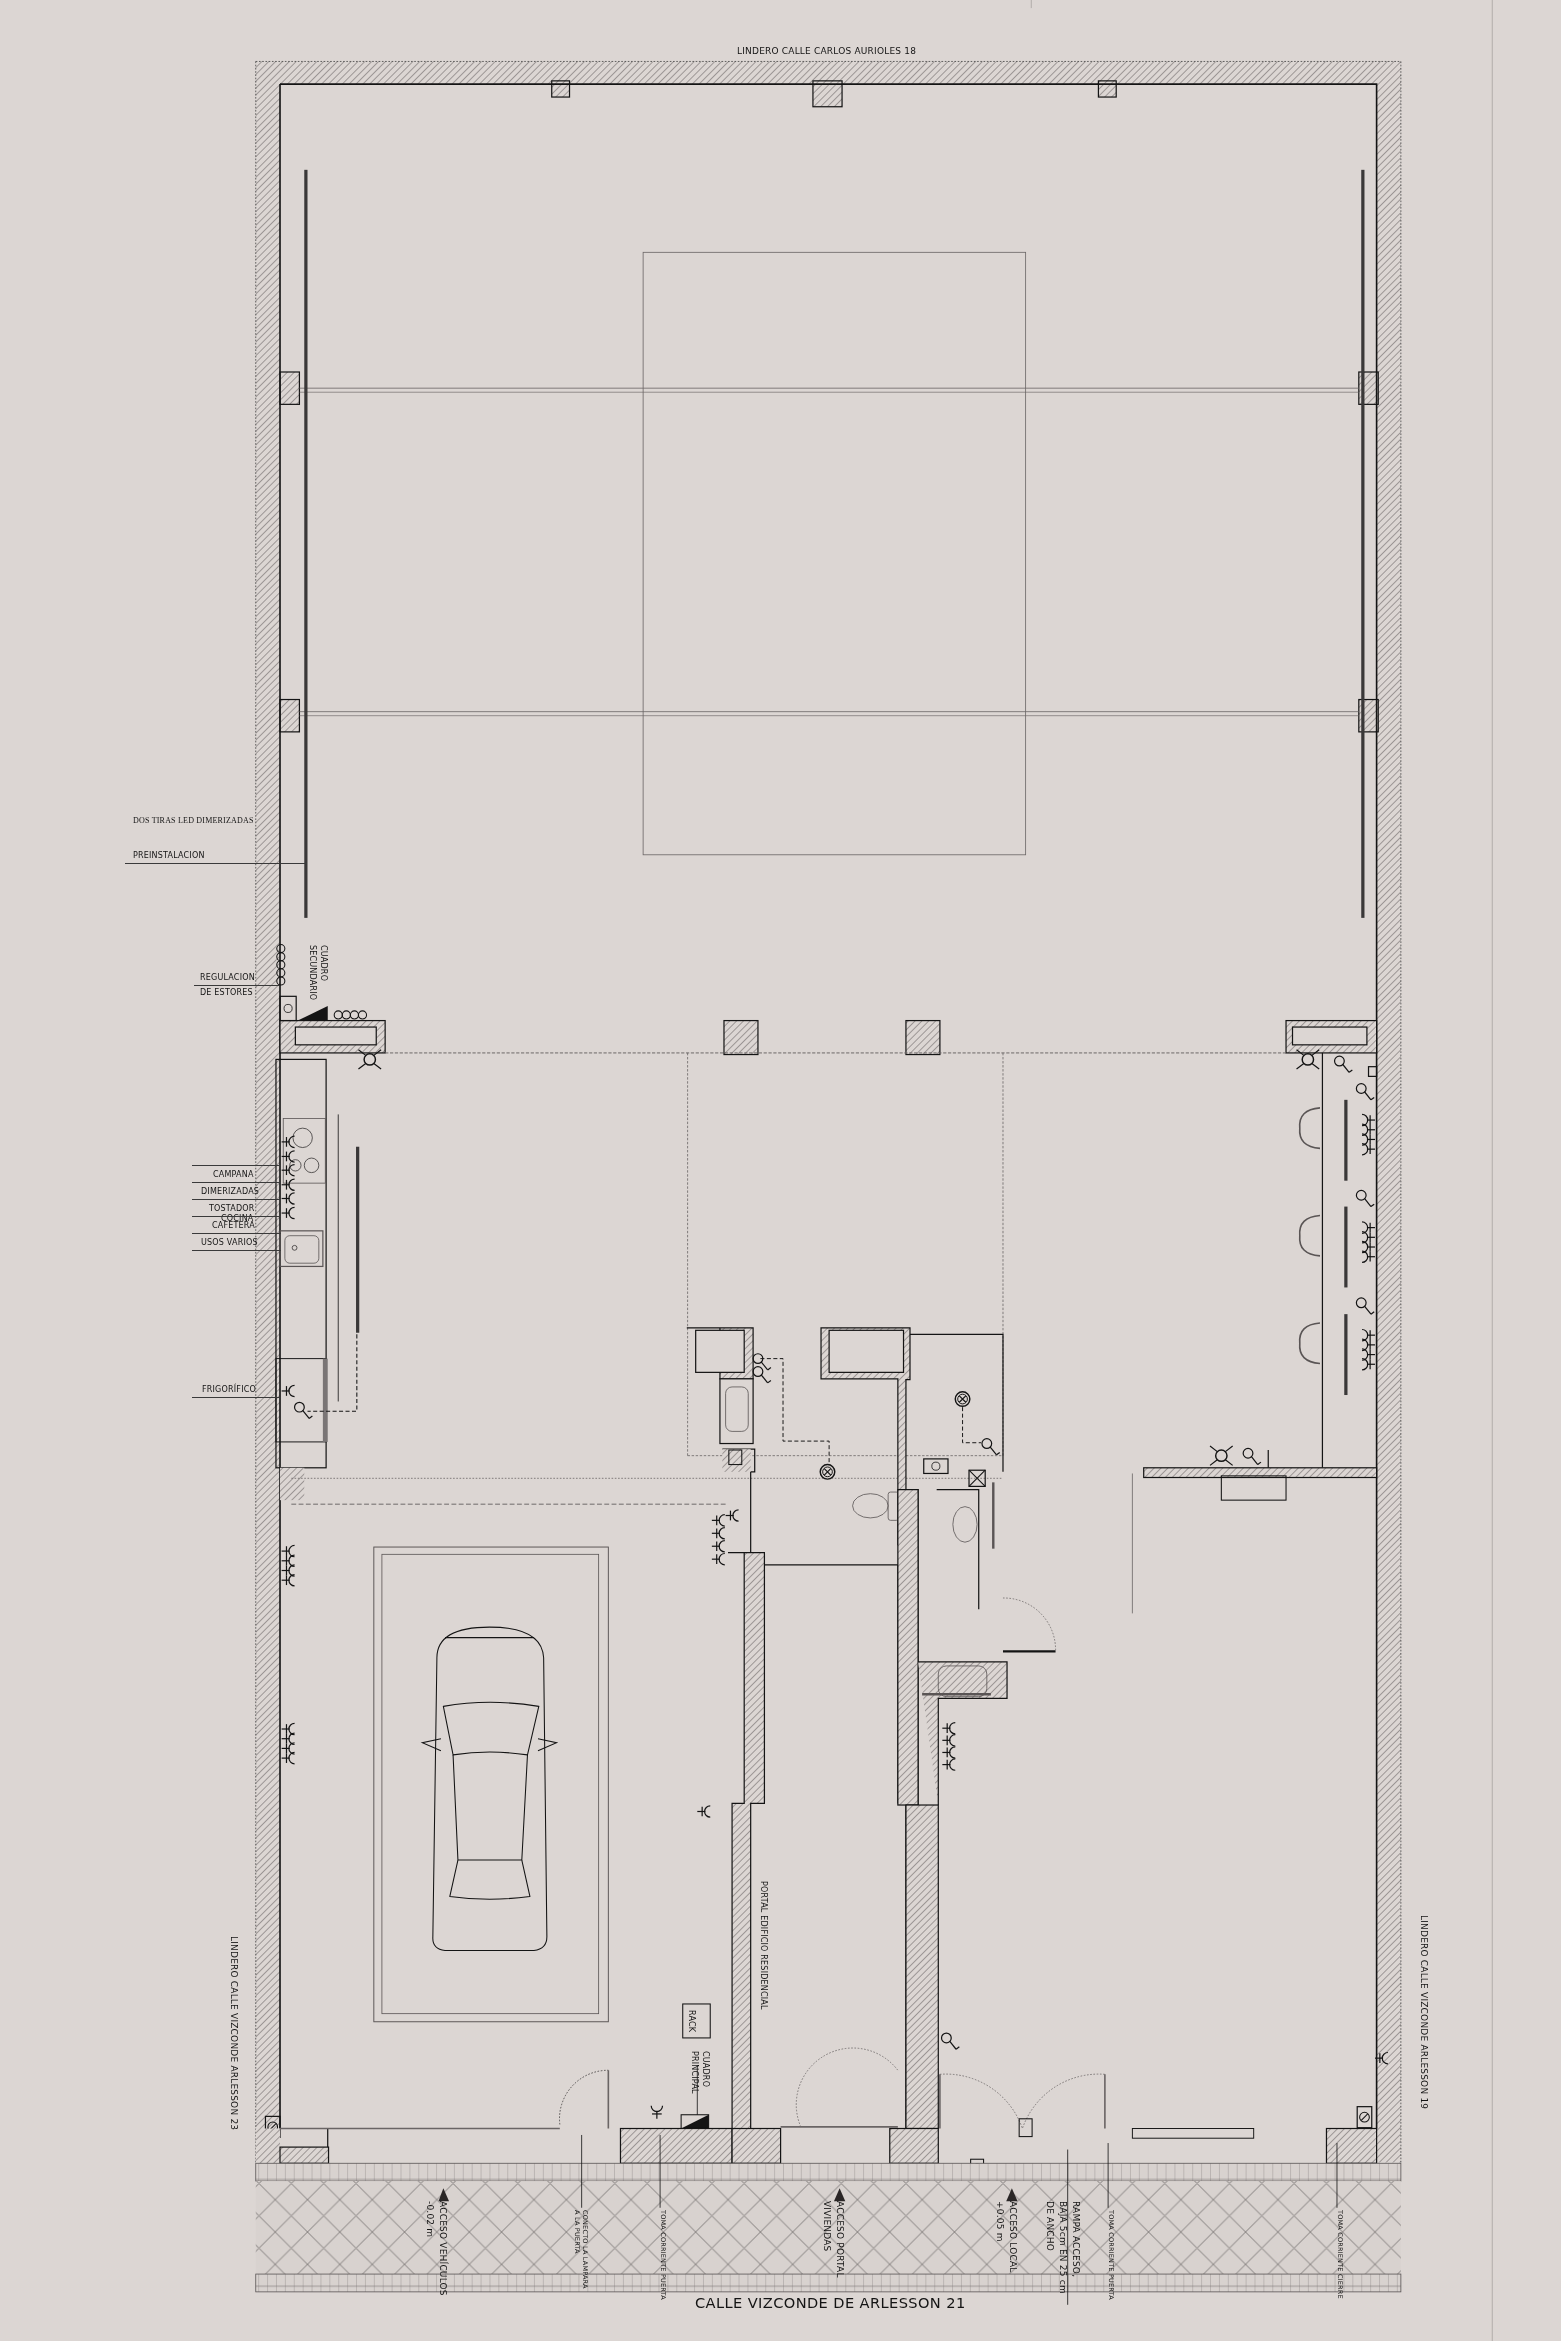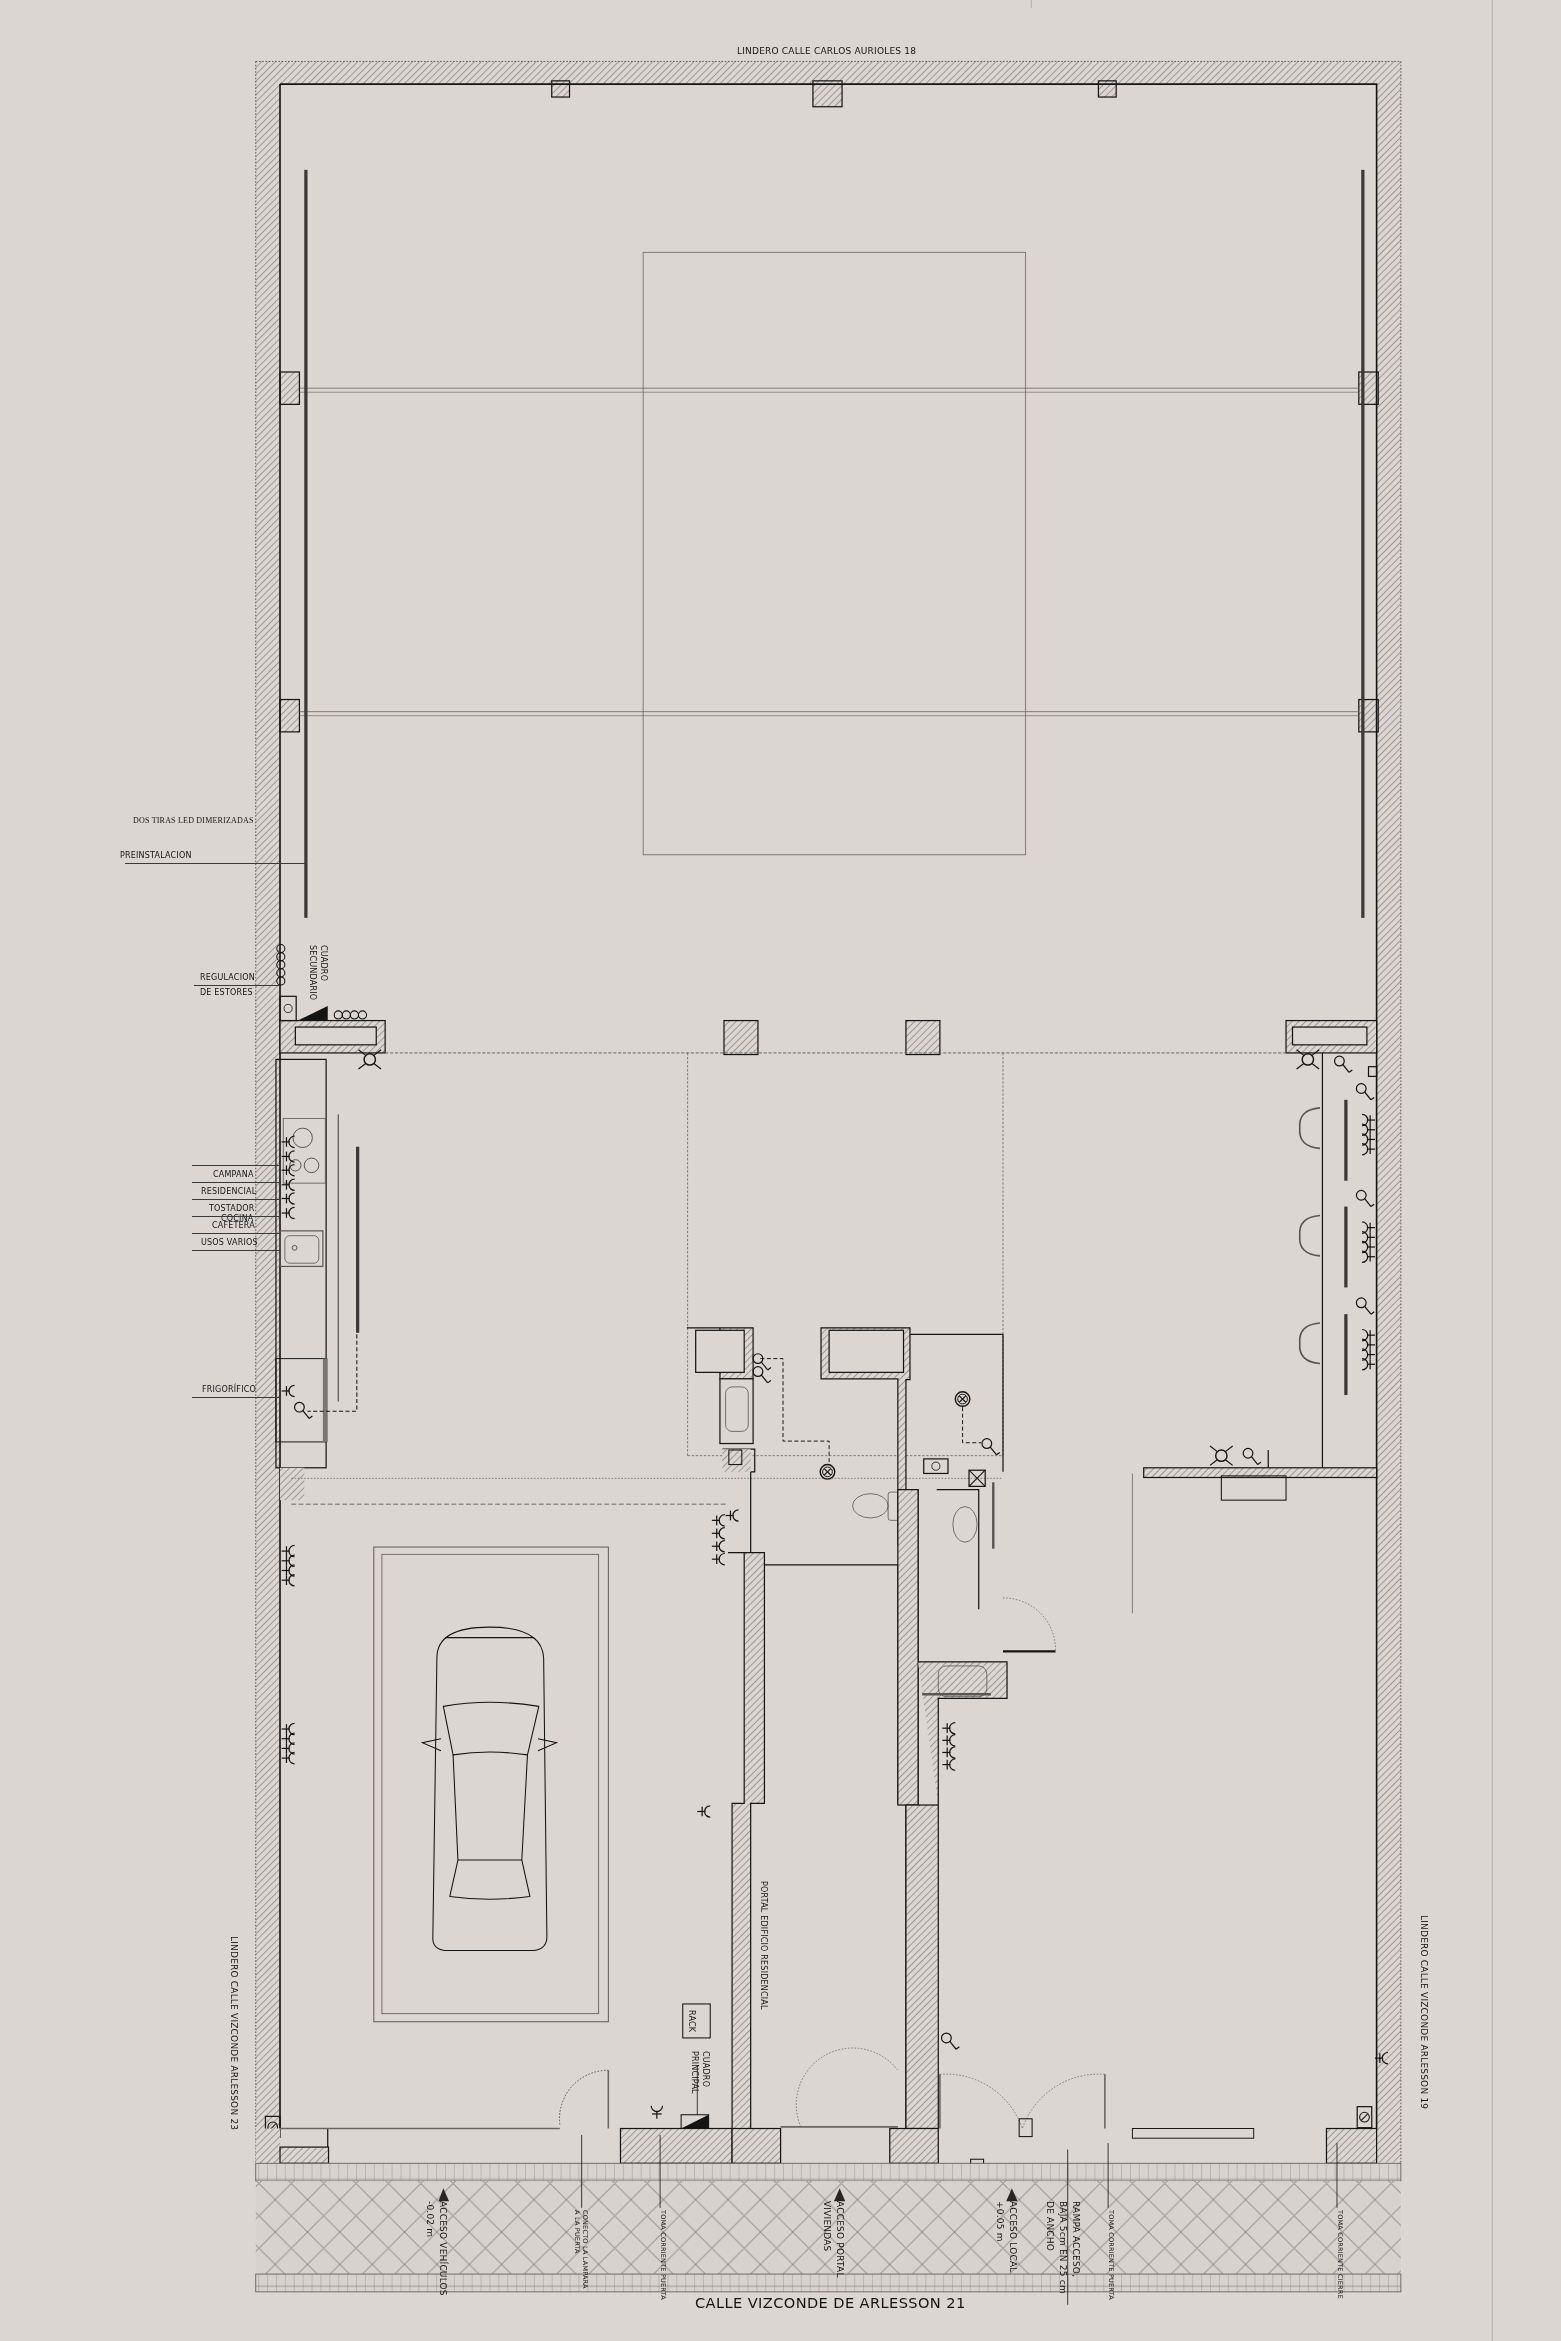--- a/index.html
+++ b/index.html
@@ -320,36 +320,36 @@
     <line x1="1370" y1="2650" x2="1370" y2="2730" stroke="#141414" stroke-width="1"></line>
     <line x1="1653" y1="2650" x2="1653" y2="2730" stroke="#141414" stroke-width="1"></line>
   </g>
 </svg>
 
 <div class="lbl lbl-md" style="left:737px;top:47px;">LINDERO CALLE CARLOS AURIOLES 18</div>
 <div class="lbl lbl-md v" style="left:228px;top:1936px;">LINDERO CALLE VIZCONDE ARLESSON 23</div>
 <div class="lbl lbl-md v" style="left:1418px;top:1915px;">LINDERO CALLE VIZCONDE ARLESSON 19</div>
 <div class="lbl lbl-lg" style="left:695px;top:2298px;">CALLE VIZCONDE DE ARLESSON 21</div>
 
-<div class="lbl" style="left:120px;top:851px;">PREINSTALACION</div>
+<div class="lbl" style="left:133px;top:851px;">PREINSTALACION</div>
 <div class="lbl-line" style="left:125px;top:863px;width:182px;"></div>
 <div class="lbl" style="left:133px;top:816px;font-family:Liberation Serif, serif;">DOS TIRAS LED DIMERIZADAS</div>
 
 <div class="lbl" style="left:200px;top:973px;">REGULACION</div>
 <div class="lbl-line" style="left:194px;top:985px;width:85px;"></div>
 <div class="lbl" style="left:200px;top:988px;">DE ESTORES</div>
 
 <div class="lbl v" style="left:318px;top:945px;">CUADRO</div>
 <div class="lbl v" style="left:307px;top:945px;">SECUNDARIO</div>
 
 <div class="lbl" style="left:221px;top:1214px;">COCINA</div>
 <div class="lbl-line" style="left:192px;top:1165px;width:89px;"></div>
 <div class="lbl" style="left:213px;top:1170px;text-align:right;">CAMPANA</div>
 <div class="lbl-line" style="left:192px;top:1182px;width:89px;"></div>
-<div class="lbl" style="left:201px;top:1187px;">RESIDENCIAL</div>
+<div class="lbl" style="left:201px;top:1187px;">DIMERIZADAS</div>
 <div class="lbl-line" style="left:192px;top:1199px;width:89px;"></div>
 <div class="lbl" style="left:209px;top:1204px;">TOSTADOR</div>
 <div class="lbl-line" style="left:192px;top:1216px;width:89px;"></div>
 <div class="lbl" style="left:212px;top:1221px;">CAFETERA</div>
 <div class="lbl-line" style="left:192px;top:1233px;width:89px;"></div>
 <div class="lbl" style="left:201px;top:1238px;">USOS VARIOS</div>
 <div class="lbl-line" style="left:192px;top:1250px;width:89px;"></div>
 
 <div class="lbl" style="left:202px;top:1385px;">FRIGORÍFICO</div>
 <div class="lbl-line" style="left:192px;top:1397px;width:89px;"></div>

